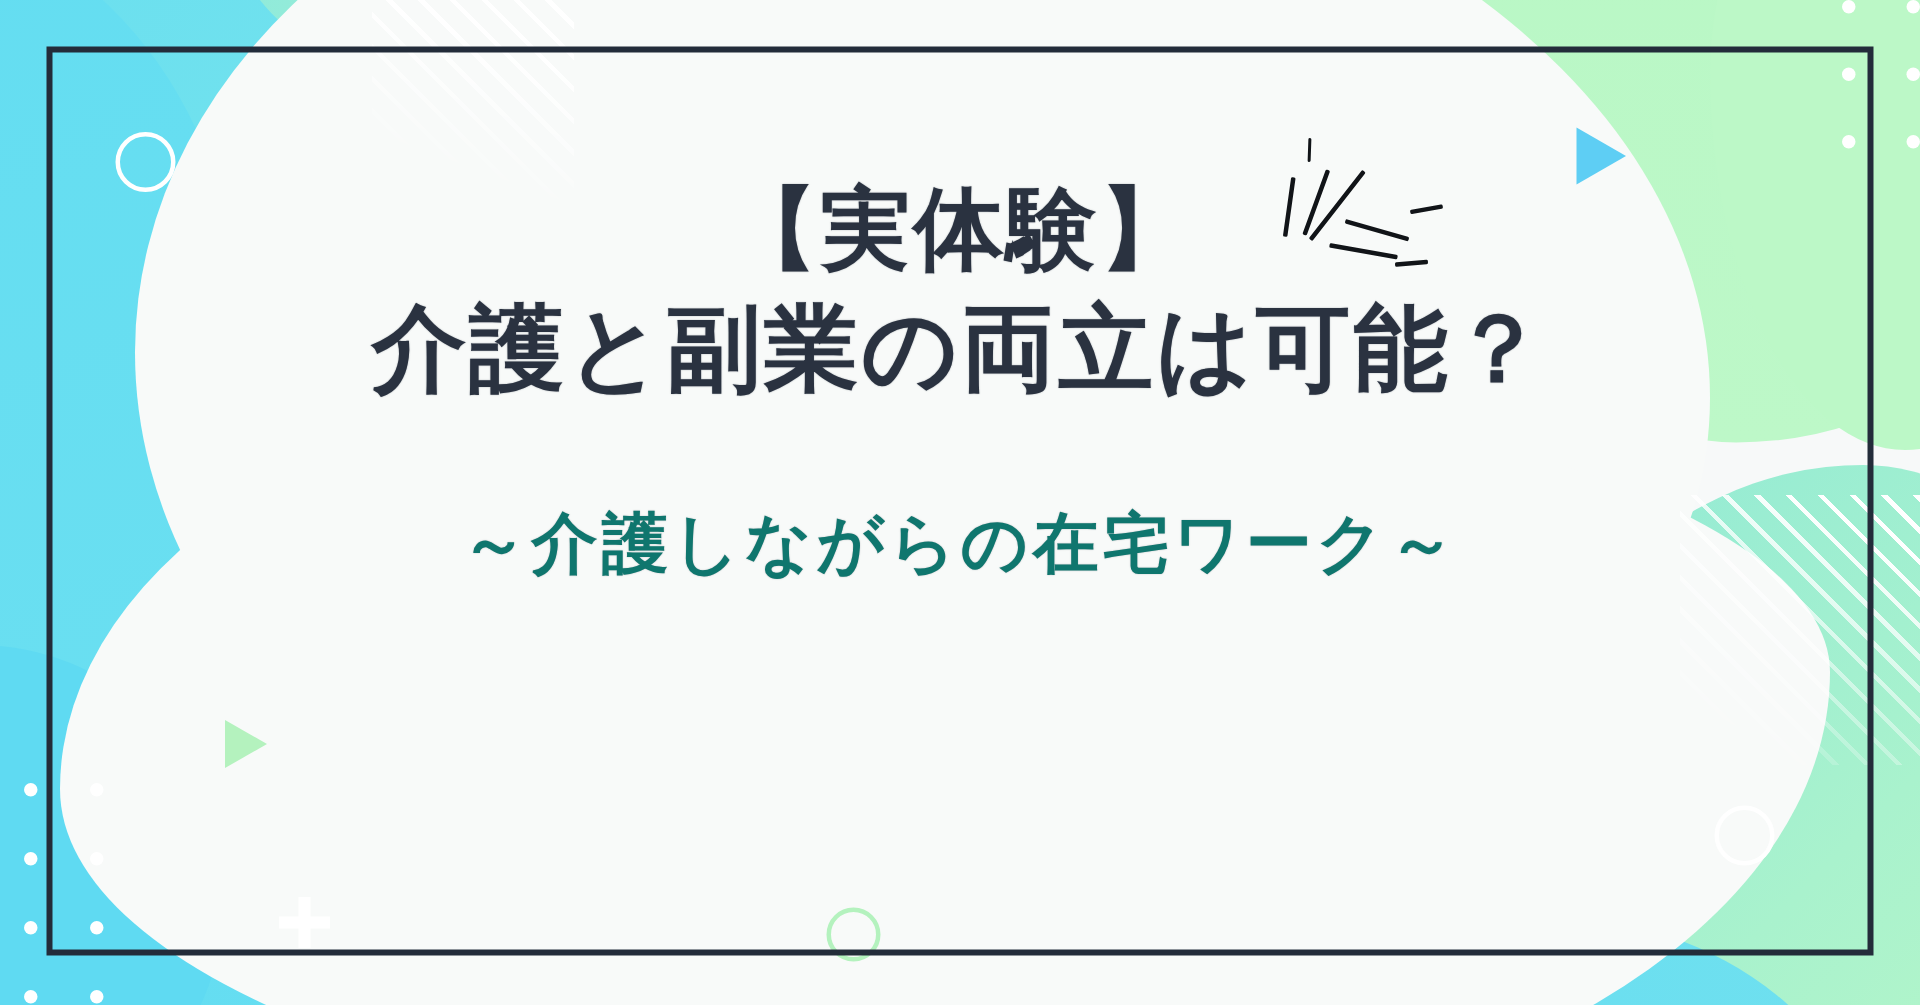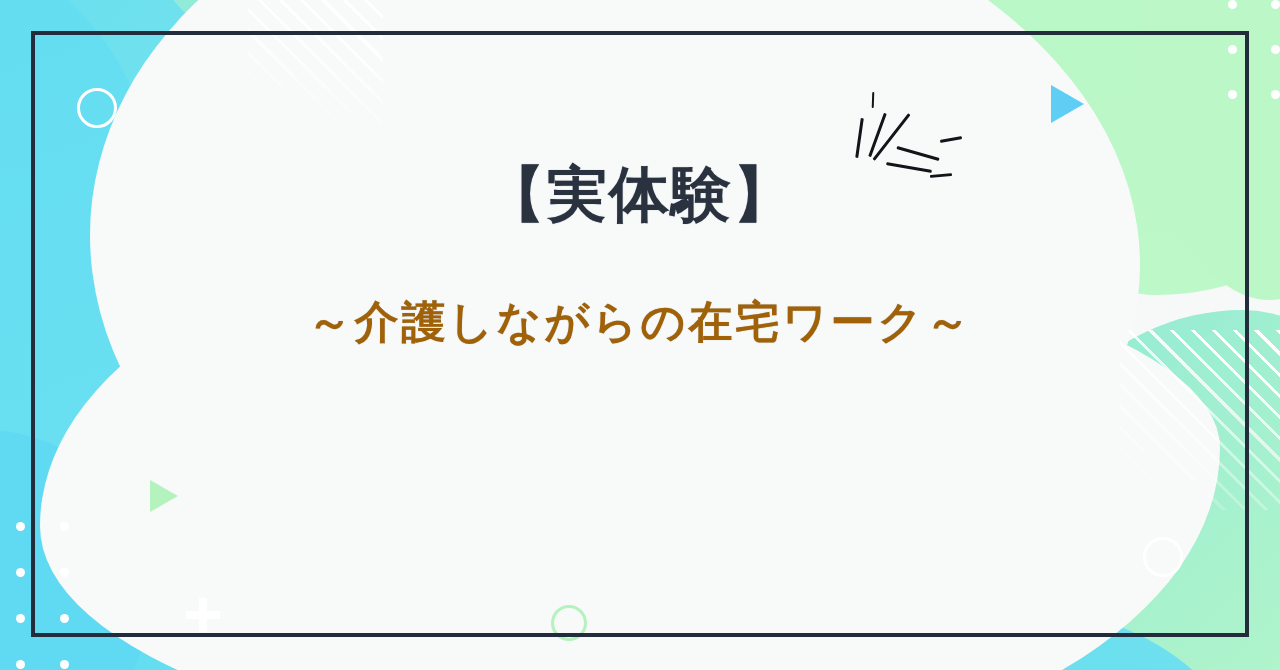--- a/index.html
+++ b/index.html
@@ -149,21 +149,21 @@
     line-height:1.30;
     letter-spacing:2px;
     margin:0;
     padding:0 0 0 0;
     text-shadow:0 0 1px rgba(42,50,64,.45);
   }
   .title .l1{display:block;}
   .title .l2{display:block;font-size:63px;}
   .subtitle{
     margin:60px 0 0 0;
-    color:#a16207;
+    color:#0f766e;
     font-weight:700;
     font-size:44px;
     letter-spacing:3px;
     text-shadow:0 0 1px rgba(42,50,64,.35);
   }
 </style>
 </head>
 <body>
 
 <div id="stage">
@@ -221,17 +221,18 @@
       <span style="left: 66px; top: 76px; width: 46px; height: 3px; transform: rotate(10deg);"></span>
       <span style="left: 120px; top: 48px; width: 22px; height: 3px; transform: rotate(-10deg);"></span>
       <span style="left: 110px; top: 84px; width: 22px; height: 3px; transform: rotate(-5deg);"></span>
     </div>
 
   <div class="frame"></div>
 
   <div class="textwrap">
     <h1 class="title">
       <span class="l1">【実体験】</span>
+      <span class="l2">介護と副業の両立は可能？</span>
     </h1>
     <div class="subtitle">～介護しながらの在宅ワーク～</div>
   </div>
 
 </div>
 
 </body></html>

